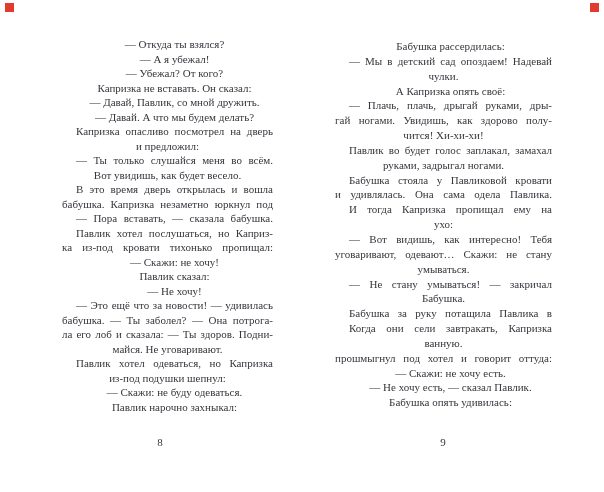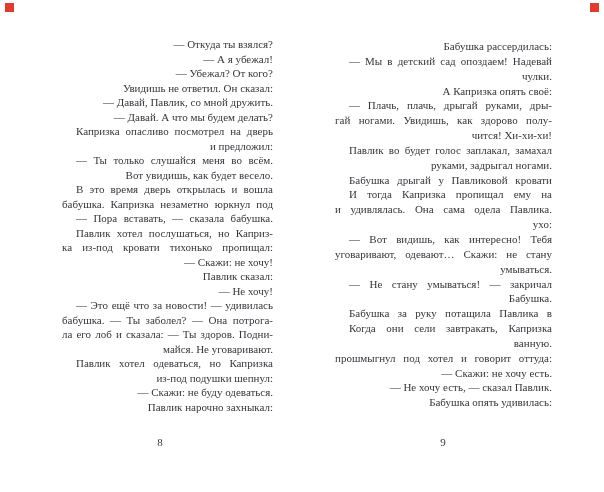--- a/index.html
+++ b/index.html
@@ -36,21 +36,21 @@
 
   .text-block {
     position: absolute;
     font-size: 11px;
   }
   .page-l .text-block { left: 62px; top: 37px; width: 211px; }
   .page-r .text-block { left: 33px; top: 39px; width: 217px; }
 
   .line {
     white-space: nowrap;
-    text-align: right;
+    text-align: center;
     overflow: visible;
   }
   .page-l .line { height: 14.5px;  line-height: 14.5px; }
   .page-r .line { height: 14.85px; line-height: 14.85px; }
 
   .line.ind { padding-left: 14px; box-sizing: border-box; }
 
   .line.just {
     white-space: normal;
     text-align: justify;
@@ -74,21 +74,21 @@
 
 <div class="canvas">
   <div class="corner-mark left"></div>
   <div class="corner-mark right"></div>
 
   <section class="page page-l">
     <div class="text-block">
         <div class="line ind">— Откуда ты взялся?</div>
         <div class="line ind">— А я убежал!</div>
         <div class="line ind">— Убежал? От кого?</div>
-        <div class="line ind">Увидишь не ответил. Он сказал:</div>
+        <div class="line ind">Капризка не вставать. Он сказал:</div>
         <div class="line ind">— Давай, Павлик, со мной дружить.</div>
         <div class="line ind">— Давай. А что мы будем делать?</div>
         <div class="line ind just">Капризка опасливо посмотрел на дверь</div>
         <div class="line">и предложил:</div>
         <div class="line ind just">— Ты только слушайся меня во всём.</div>
         <div class="line">Вот увидишь, как будет весело.</div>
         <div class="line ind just">В это время дверь открылась и вошла</div>
         <div class="line just">бабушка. Капризка незаметно юркнул под</div>
         <div class="line ind just">— Пора вставать, — сказала бабушка.</div>
         <div class="line ind just">Павлик хотел послушаться, но Каприз-</div>
@@ -112,23 +112,23 @@
     <div class="text-block">
         <div class="line ind">Бабушка рассердилась:</div>
         <div class="line ind just">— Мы в детский сад опоздаем! Надевай</div>
         <div class="line">чулки.</div>
         <div class="line ind">А Капризка опять своё:</div>
         <div class="line ind just">— Плачь, плачь, дрыгай руками, дры-</div>
         <div class="line just">гай ногами. Увидишь, как здорово полу-</div>
         <div class="line">чится! Хи-хи-хи!</div>
         <div class="line ind just">Павлик во будет голос заплакал, замахал</div>
         <div class="line">руками, задрыгал ногами.</div>
-        <div class="line ind just">Бабушка дрыгай у Павликовой кровати</div>
+        <div class="line ind just">Бабушка стояла у Павликовой кровати</div>
+        <div class="line just">и удивлялась. Она сама одела Павлика.</div>
         <div class="line ind just">И тогда Капризка пропищал ему на</div>
-        <div class="line just">и удивлялась. Она сама одела Павлика.</div>
         <div class="line">ухо:</div>
         <div class="line ind just">— Вот видишь, как интересно! Тебя</div>
         <div class="line just">уговаривают, одевают… Скажи: не стану</div>
         <div class="line">умываться.</div>
         <div class="line ind just">— Не стану умываться! — закричал</div>
         <div class="line">Бабушка.</div>
         <div class="line ind just">Бабушка за руку потащила Павлика в</div>
         <div class="line ind just">Когда они сели завтракать, Капризка</div>
         <div class="line">ванную.</div>
         <div class="line just">прошмыгнул под хотел и говорит оттуда:</div>

